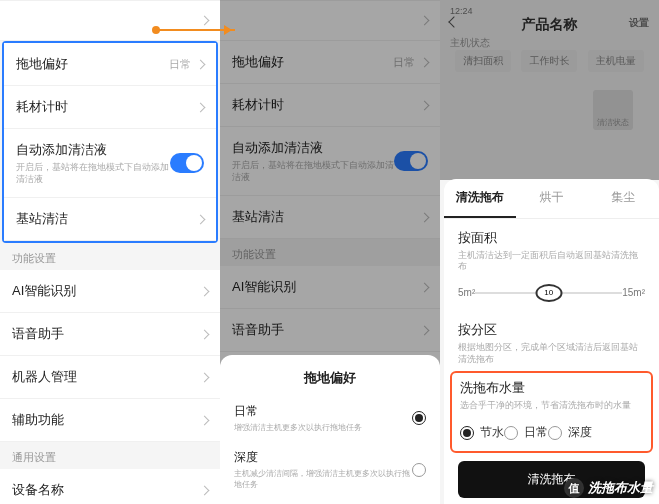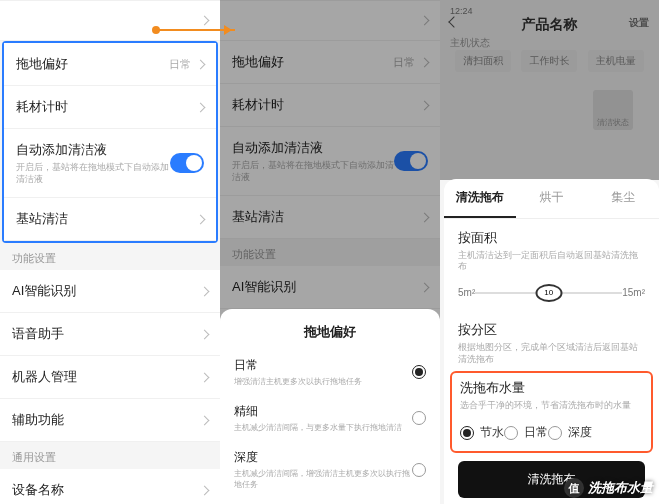--- a/index.html
+++ b/index.html
@@ -175,29 +175,20 @@
         <div>
           <div class="ot">日常</div>
           <div class="od">增强清洁主机更多次以执行拖地任务</div>
         </div>
         <span class="radio sel"></span>
       </div>
     </div>
     <div class="opt">
       <div class="opt-row">
         <div>
-          <div class="ot">精细</div>
-          <div class="od">主机减少清洁间隔，与更多水量下执行拖地清洁</div>
-        </div>
-        <span class="radio"></span>
-      </div>
-    </div>
-    <div class="opt">
-      <div class="opt-row">
-        <div>
           <div class="ot">深度</div>
           <div class="od">主机减少清洁间隔，增强清洁主机更多次以执行拖地任务</div>
         </div>
         <span class="radio"></span>
       </div>
     </div>
   </div>
 </div>
 
 <div class="phone p3">

